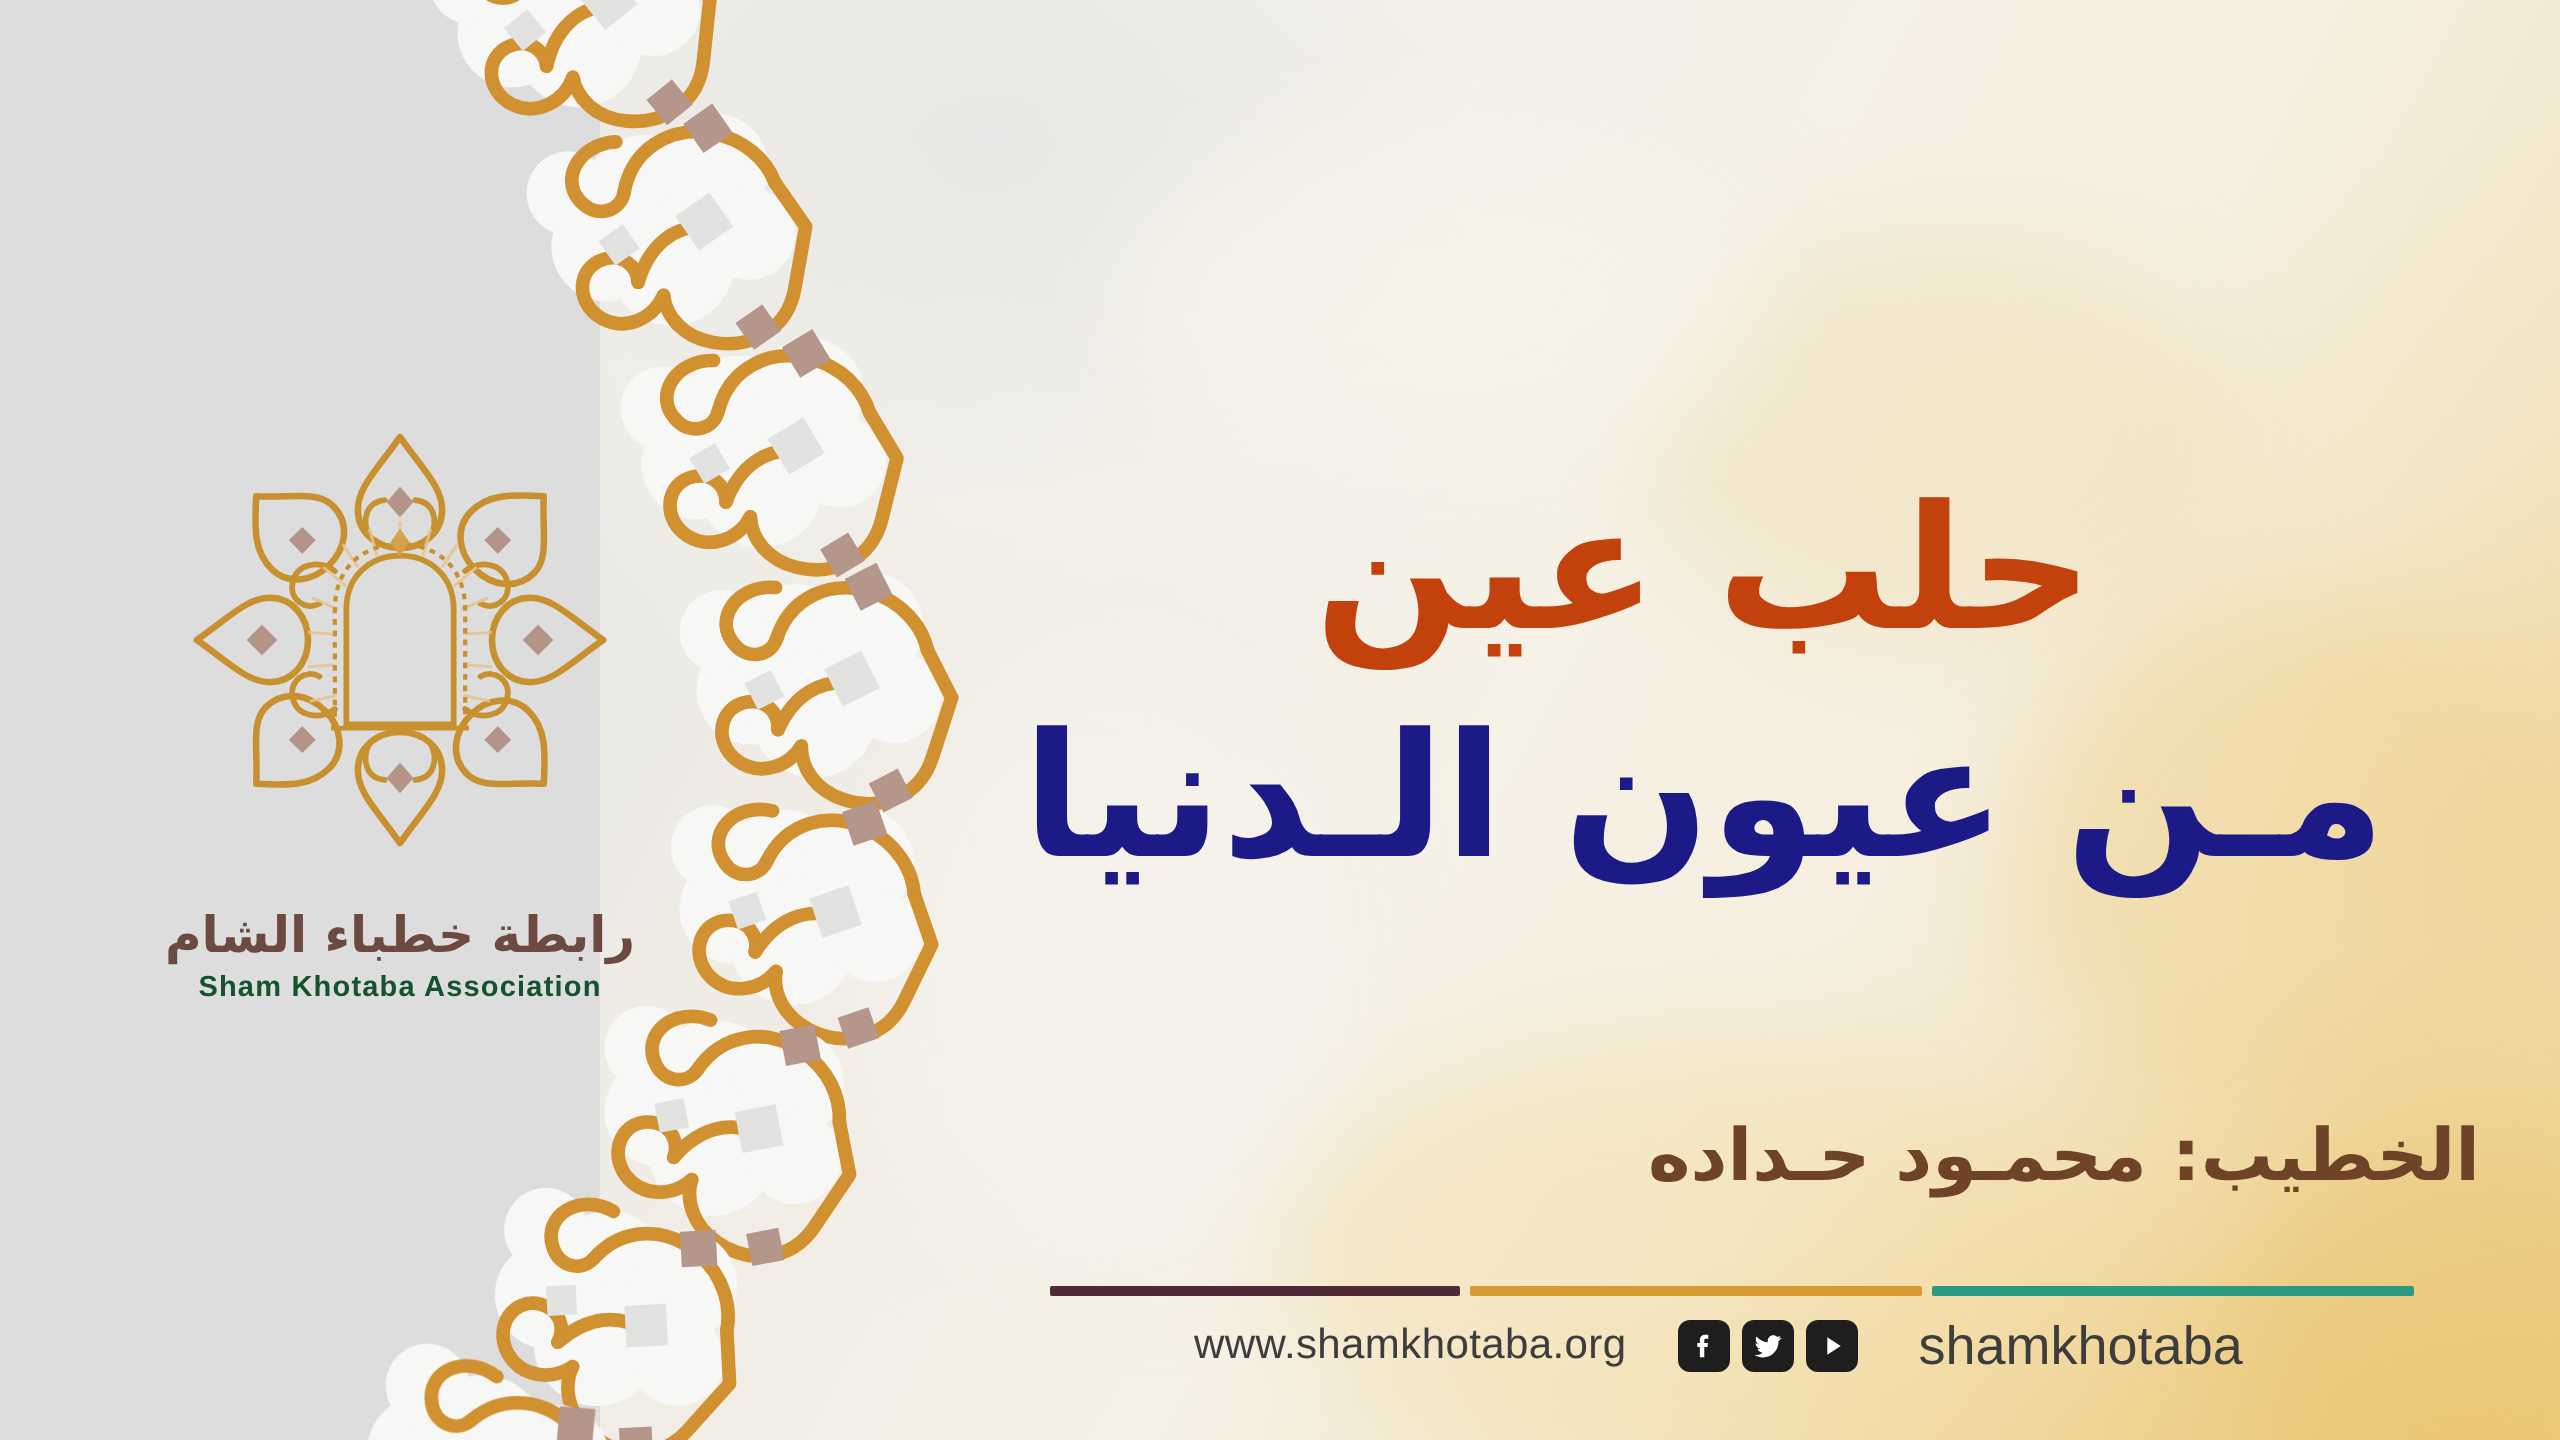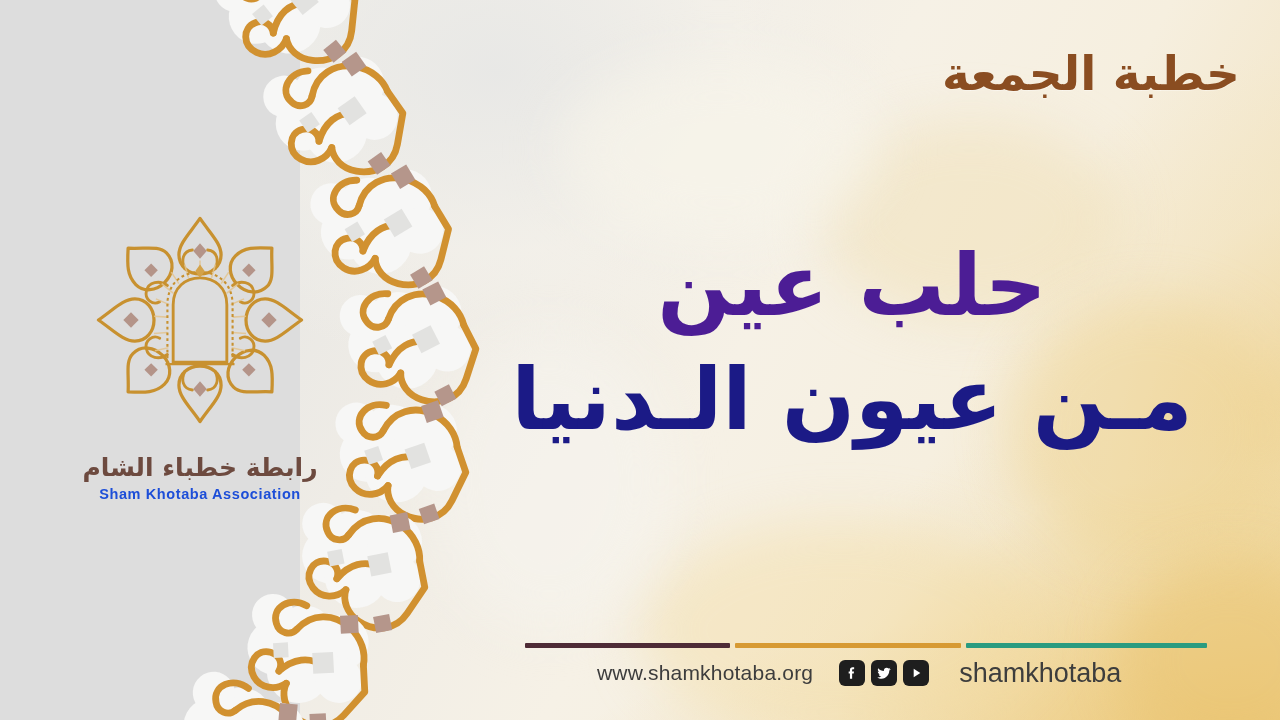--- a/index.html
+++ b/index.html
@@ -52,21 +52,21 @@
   .logo-mark{ width:230px; height:230px; margin:0 auto; display:block; }
   .logo-ar{
     margin-top:18px;
     font-family:"DejaVu Sans", sans-serif;
     font-size:25px; font-weight:700; color:#6d4a3f;
     letter-spacing:0px; direction:rtl;
   }
   .logo-en{
     margin-top:4px;
     font-family:"Liberation Sans", sans-serif;
-    font-size:14.5px; font-weight:600; color:#1d4ed8;
+    font-size:14.5px; font-weight:600; color:#14532d;
     letter-spacing:.6px;
   }
 
   
   .kicker{
     position:absolute; right:40px; top:48px;
     direction:rtl; text-align:right;
     font-family:"DejaVu Sans", sans-serif;
     font-size:47px; font-weight:700; color:#8a4d21;
     letter-spacing:0; line-height:1.1;
@@ -76,21 +76,21 @@
   .title-wrap{
     position:absolute; right:58px; top:230px; width:740px;
     direction:rtl; text-align:center;
   }
   .title-line{
     font-family:"DejaVu Sans", sans-serif;
     font-weight:700;
     line-height:1.28;
     white-space:nowrap;
   }
-  .title-1{ font-size:86px; color:#4c1d95; }
+  .title-1{ font-size:86px; color:#c2410c; }
   .title-2{ font-size:86px; color:#1b1a86; margin-top:4px; }
 
   .speaker{
     position:absolute; right:40px; top:558px;
     direction:rtl; text-align:right;
     font-family:"DejaVu Sans", sans-serif;
     font-size:36px; font-weight:700; color:#6e4328;
     letter-spacing:0;
   }
 
@@ -246,27 +246,27 @@
         <path d="M92 164 L92 104 C92 86 105 76 120 76 C135 76 148 86 148 104 L148 164 Z" fill="none" stroke="#c8912f" stroke-width="3"></path>
         <path d="M86 166 L86 104 C86 82 101 70 120 70 C139 70 154 82 154 104 L154 166" fill="none" stroke="#c8912f" stroke-width="2.2" stroke-dasharray="3 3"></path>
         <path d="M84 166 L156 166" stroke="#c8912f" stroke-width="2.4"></path>
         <path d="M120 62 l5 7 l-5 7 l-5 -7 z" fill="#d3a24a"></path>
       </g>
     </svg>
     <div class="logo-ar">رابطة خطباء الشام</div>
     <div class="logo-en">Sham Khotaba Association</div>
   </div>
 
-  <div class="kicker">خطبة الجمعة</div>
 
   <div class="title-wrap">
     <div class="title-line title-1">حلب عين</div>
     <div class="title-line title-2">مـن عيون الـدنيا</div>
   </div>
 
+  <div class="speaker">الخطيب: محمـود حـداده</div>
 
   <div class="rules">
     <div class="rule rule-maroon"></div>
     <div class="rule rule-gold"></div>
     <div class="rule rule-teal"></div>
   </div>
 
   <div class="footer-row">
     <span class="site">www.shamkhotaba.org</span>
     <span class="social">

